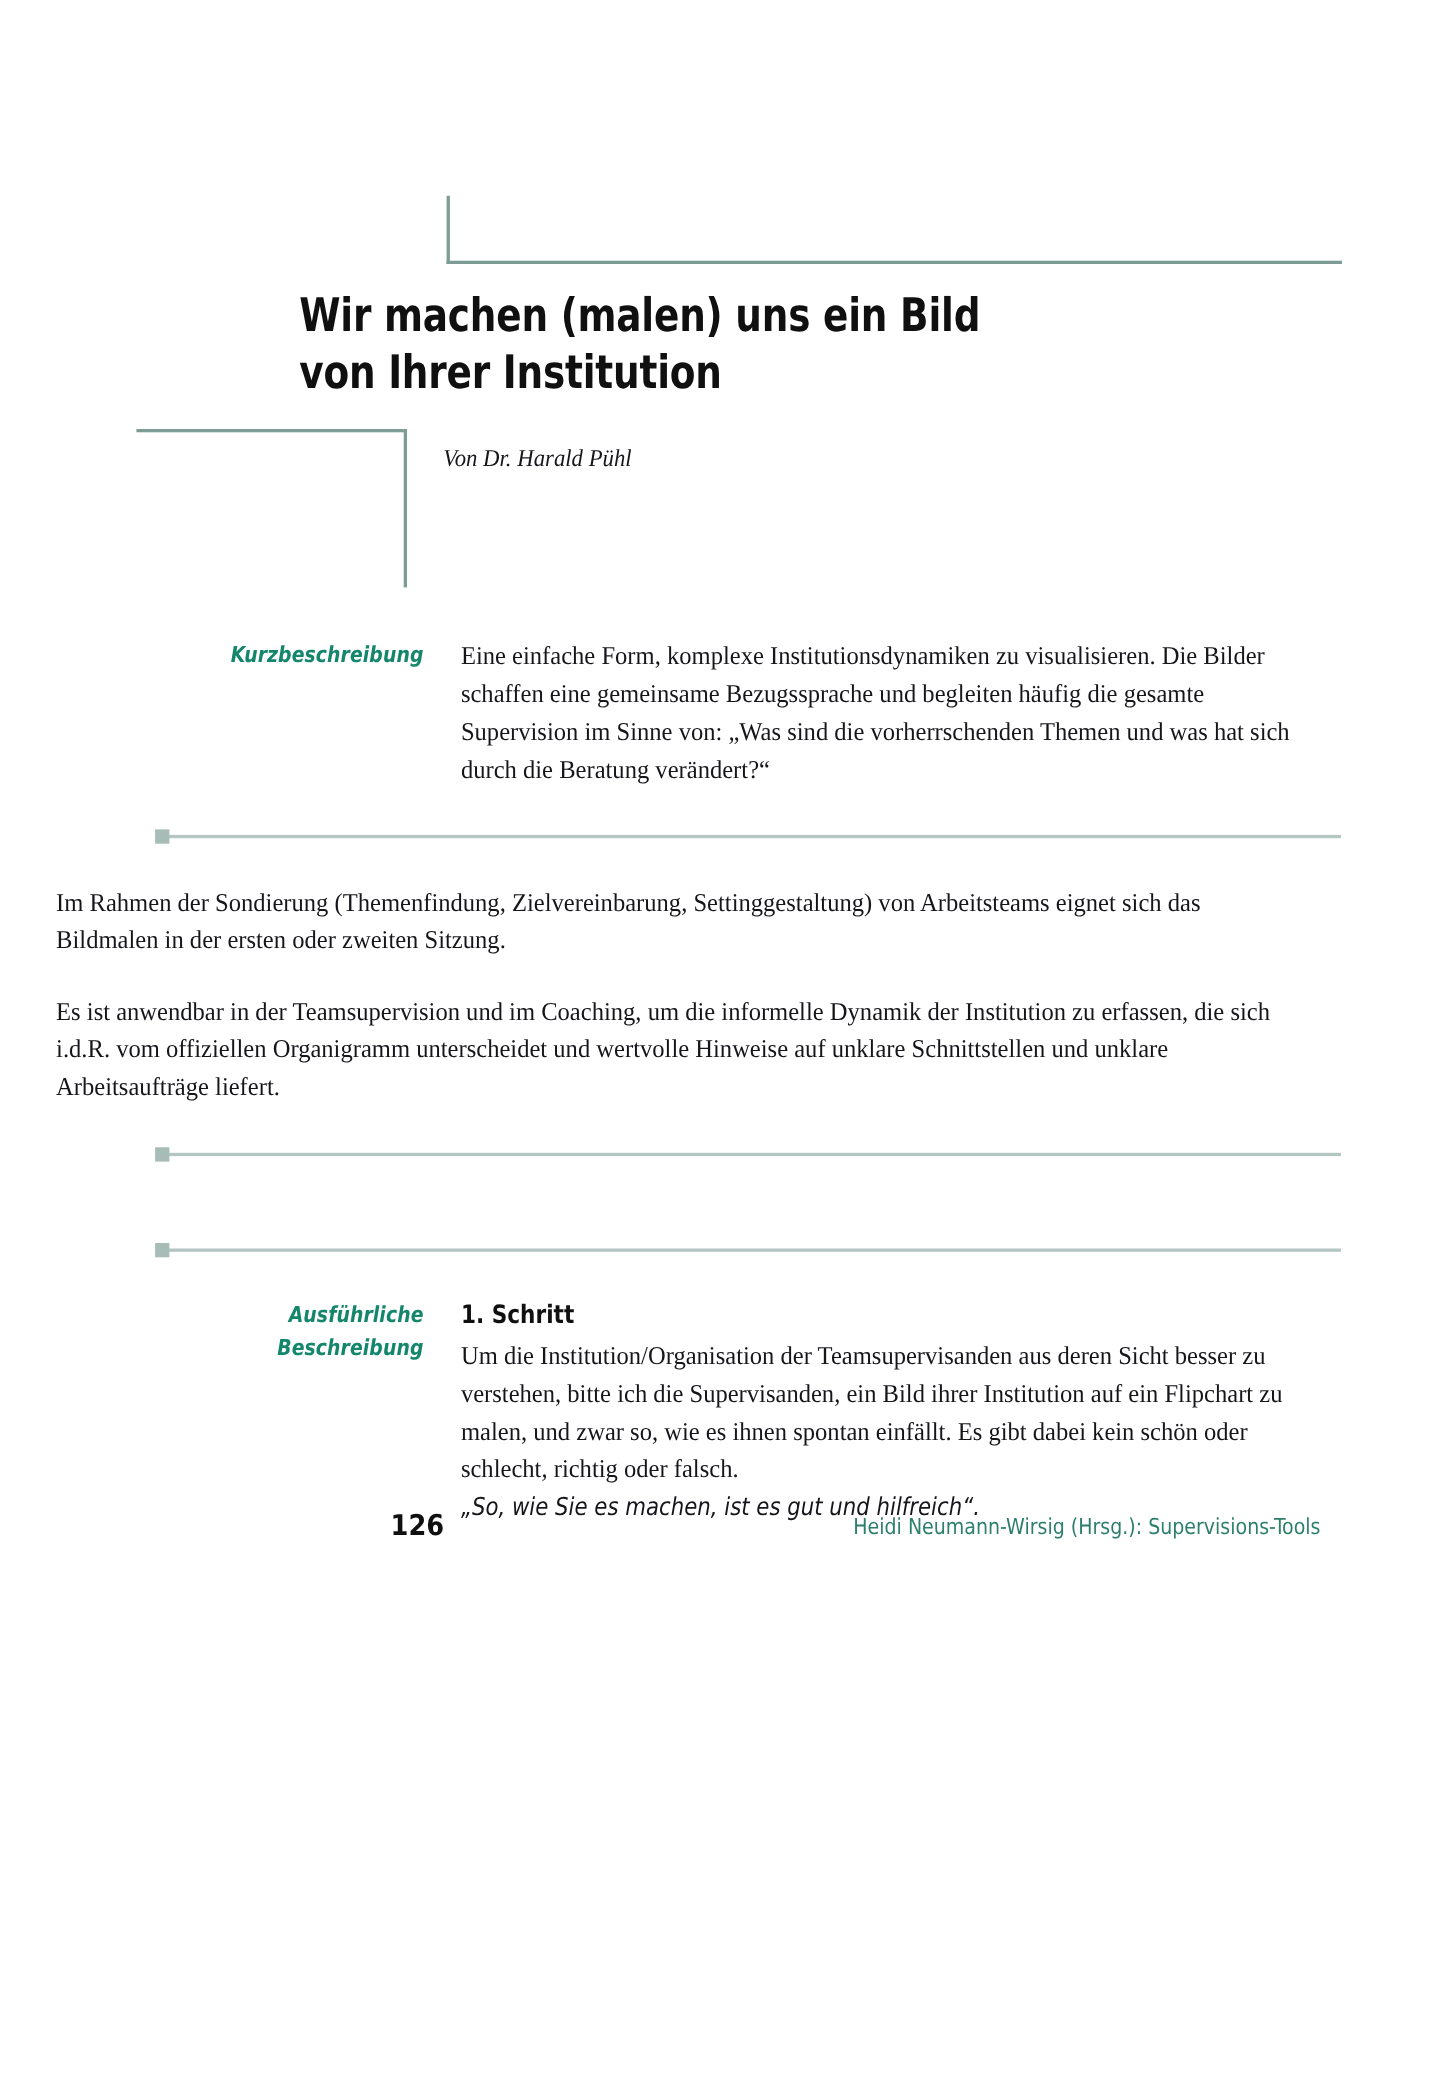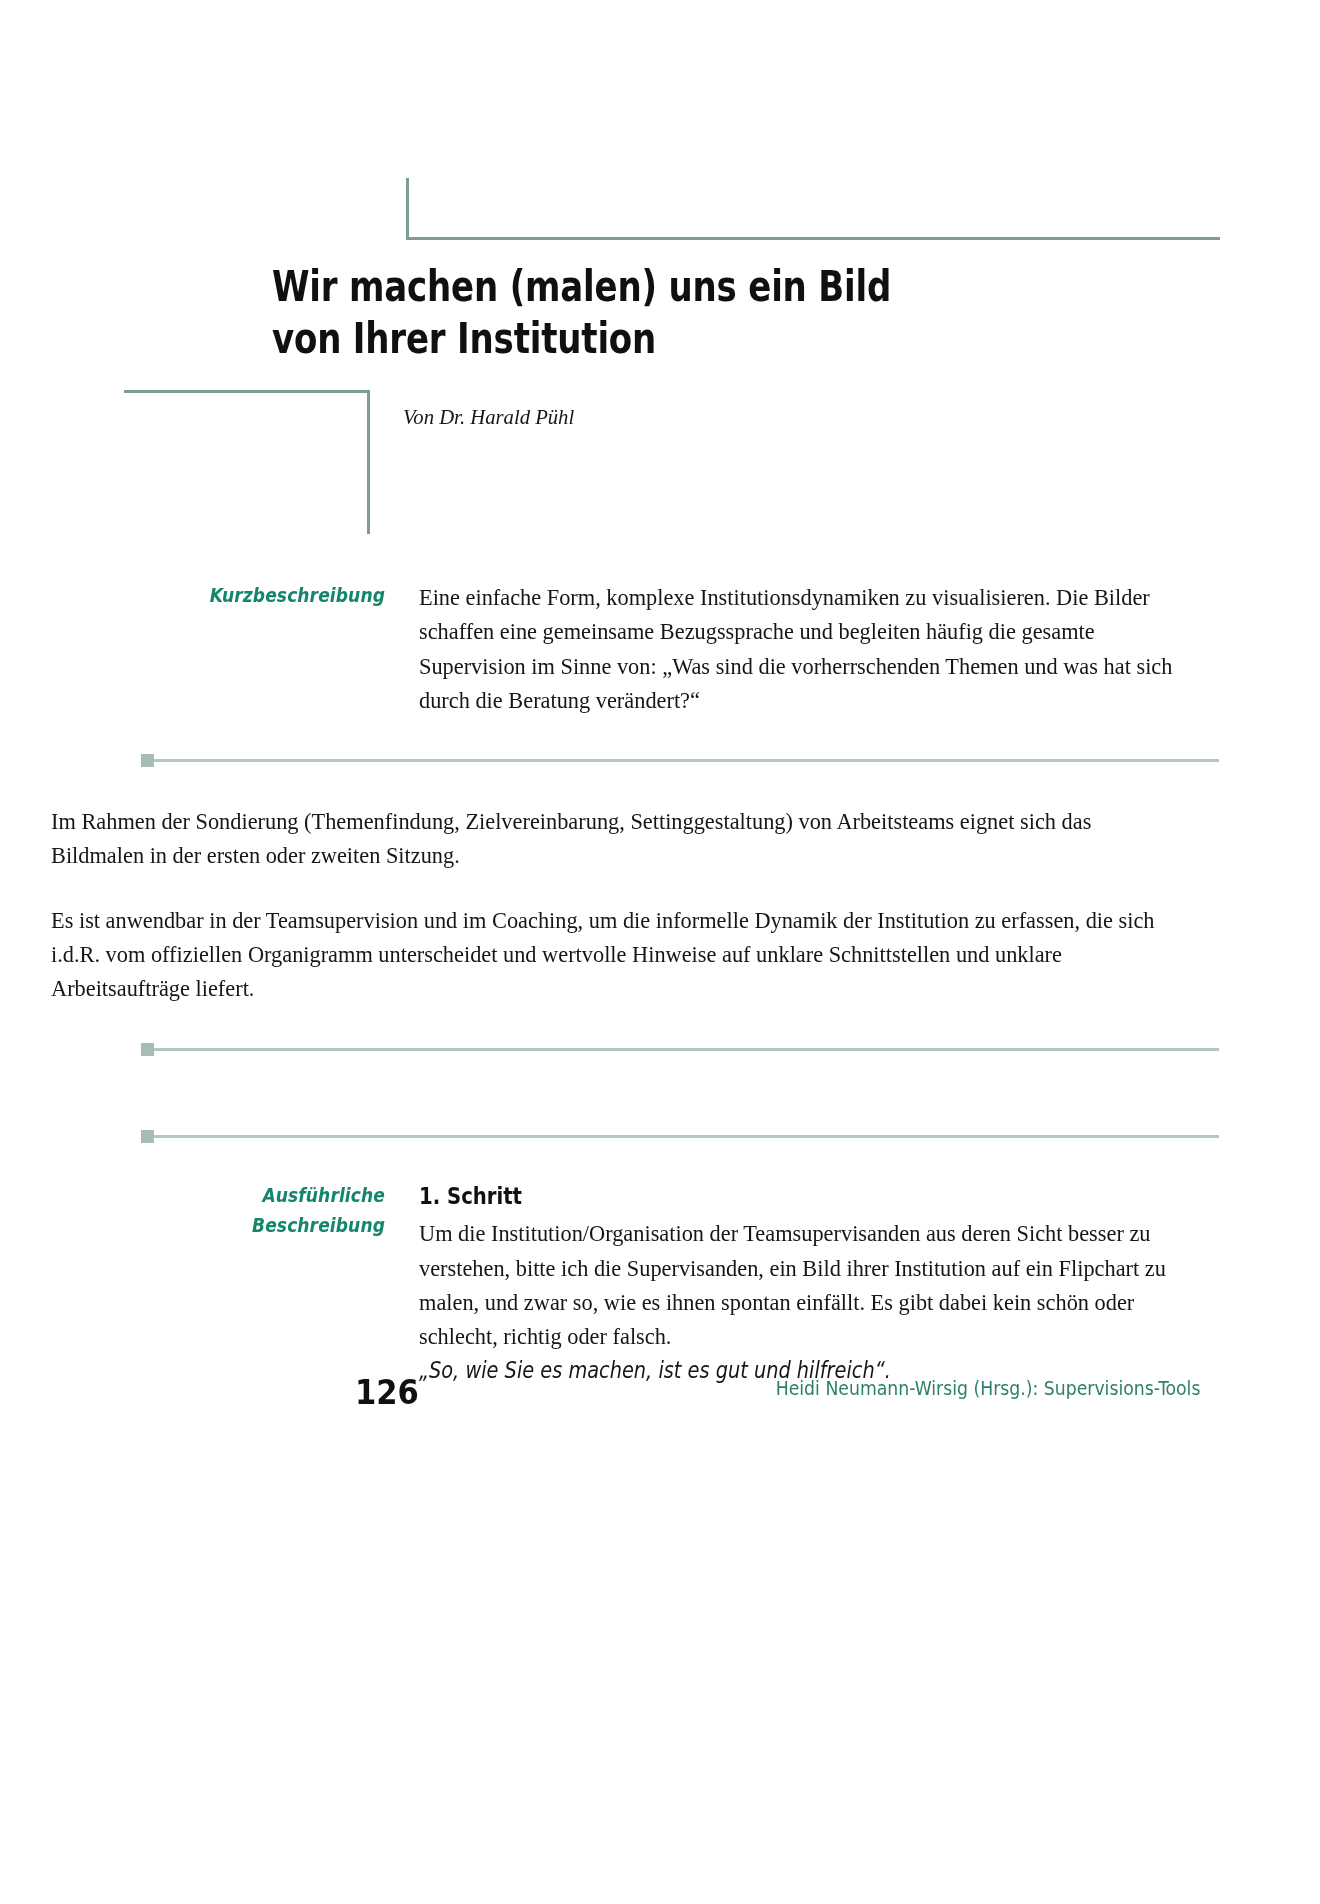--- a/index.html
+++ b/index.html
@@ -196,21 +196,21 @@
     bottom: 74px;
     width: 1320px;
     height: 34px;
   }
   .footer .pageno {
     position: absolute;
     left: 355px;
     top: 0;
     font-family: "DejaVu Sans Condensed", "Liberation Sans Narrow", "Liberation Sans", sans-serif;
     font-weight: bold;
-    font-size: 34px;
+    font-size: 26px;
     color: #101010;
   }
   .footer .attrib {
     position: absolute;
     right: 120px;
     top: 4px;
     font-family: "DejaVu Sans Condensed", "Liberation Sans Narrow", "Liberation Sans", sans-serif;
     font-size: 20px;
     color: #2d7f6c;
     white-space: nowrap;

